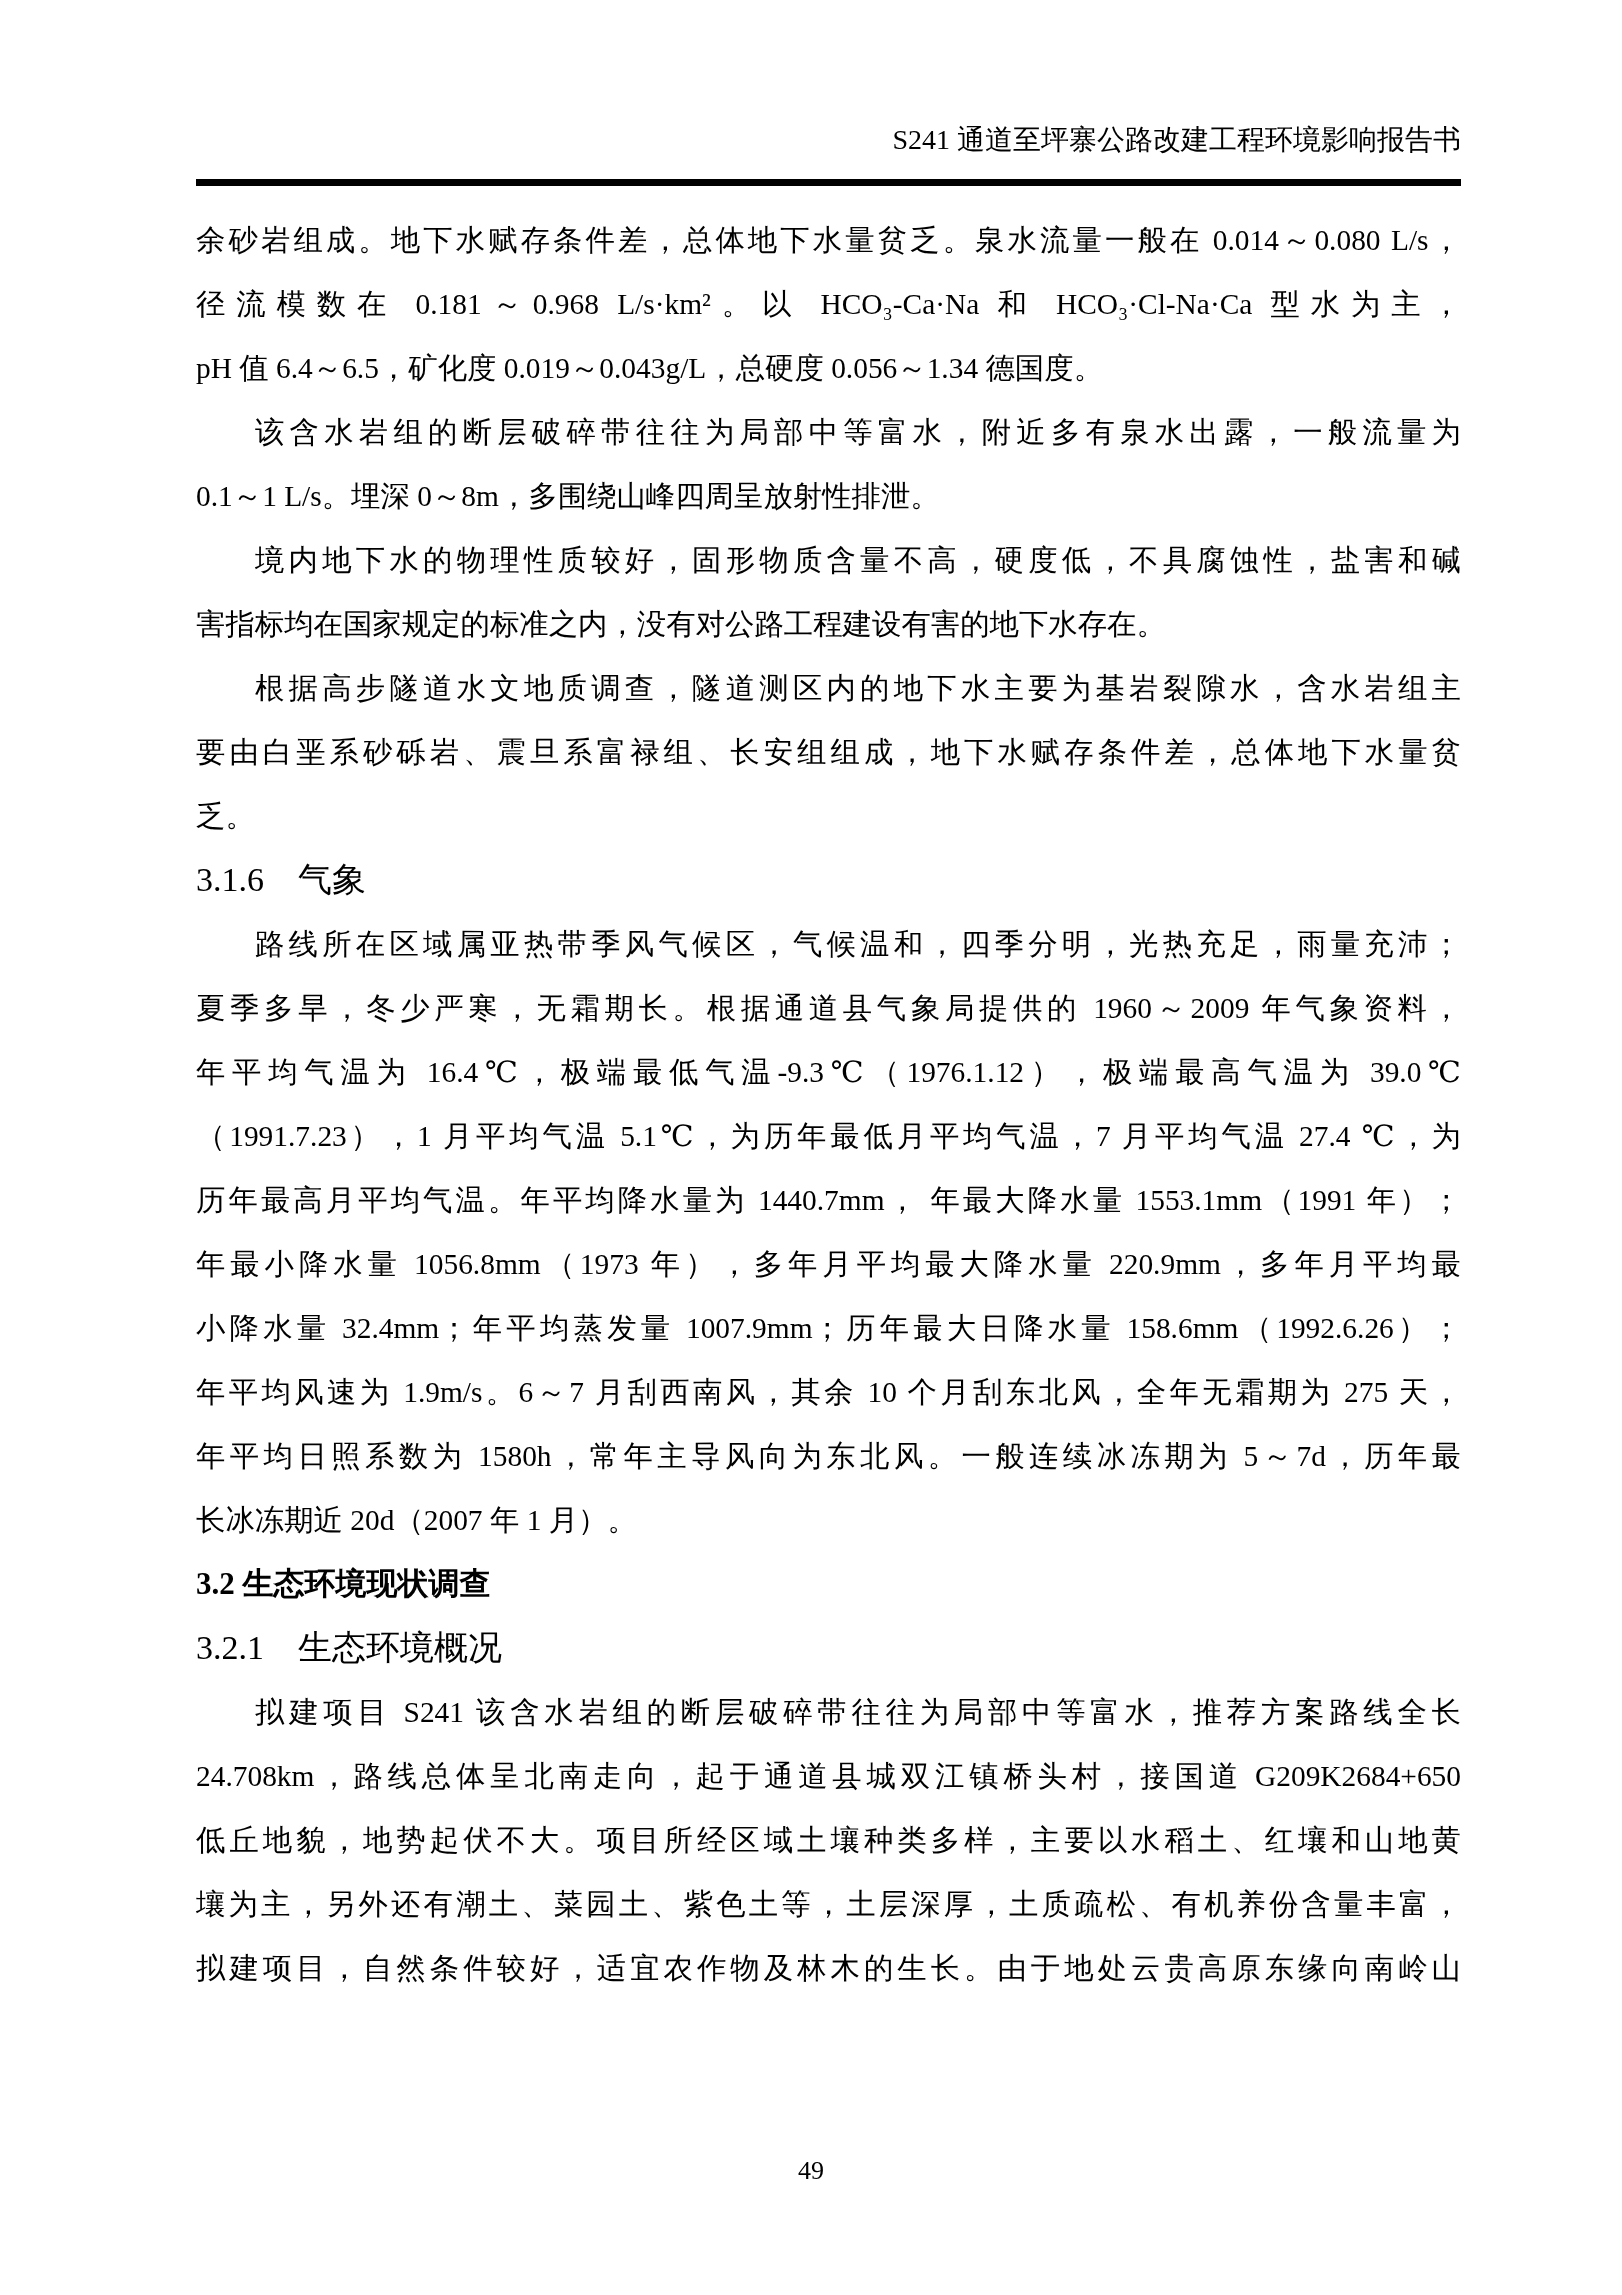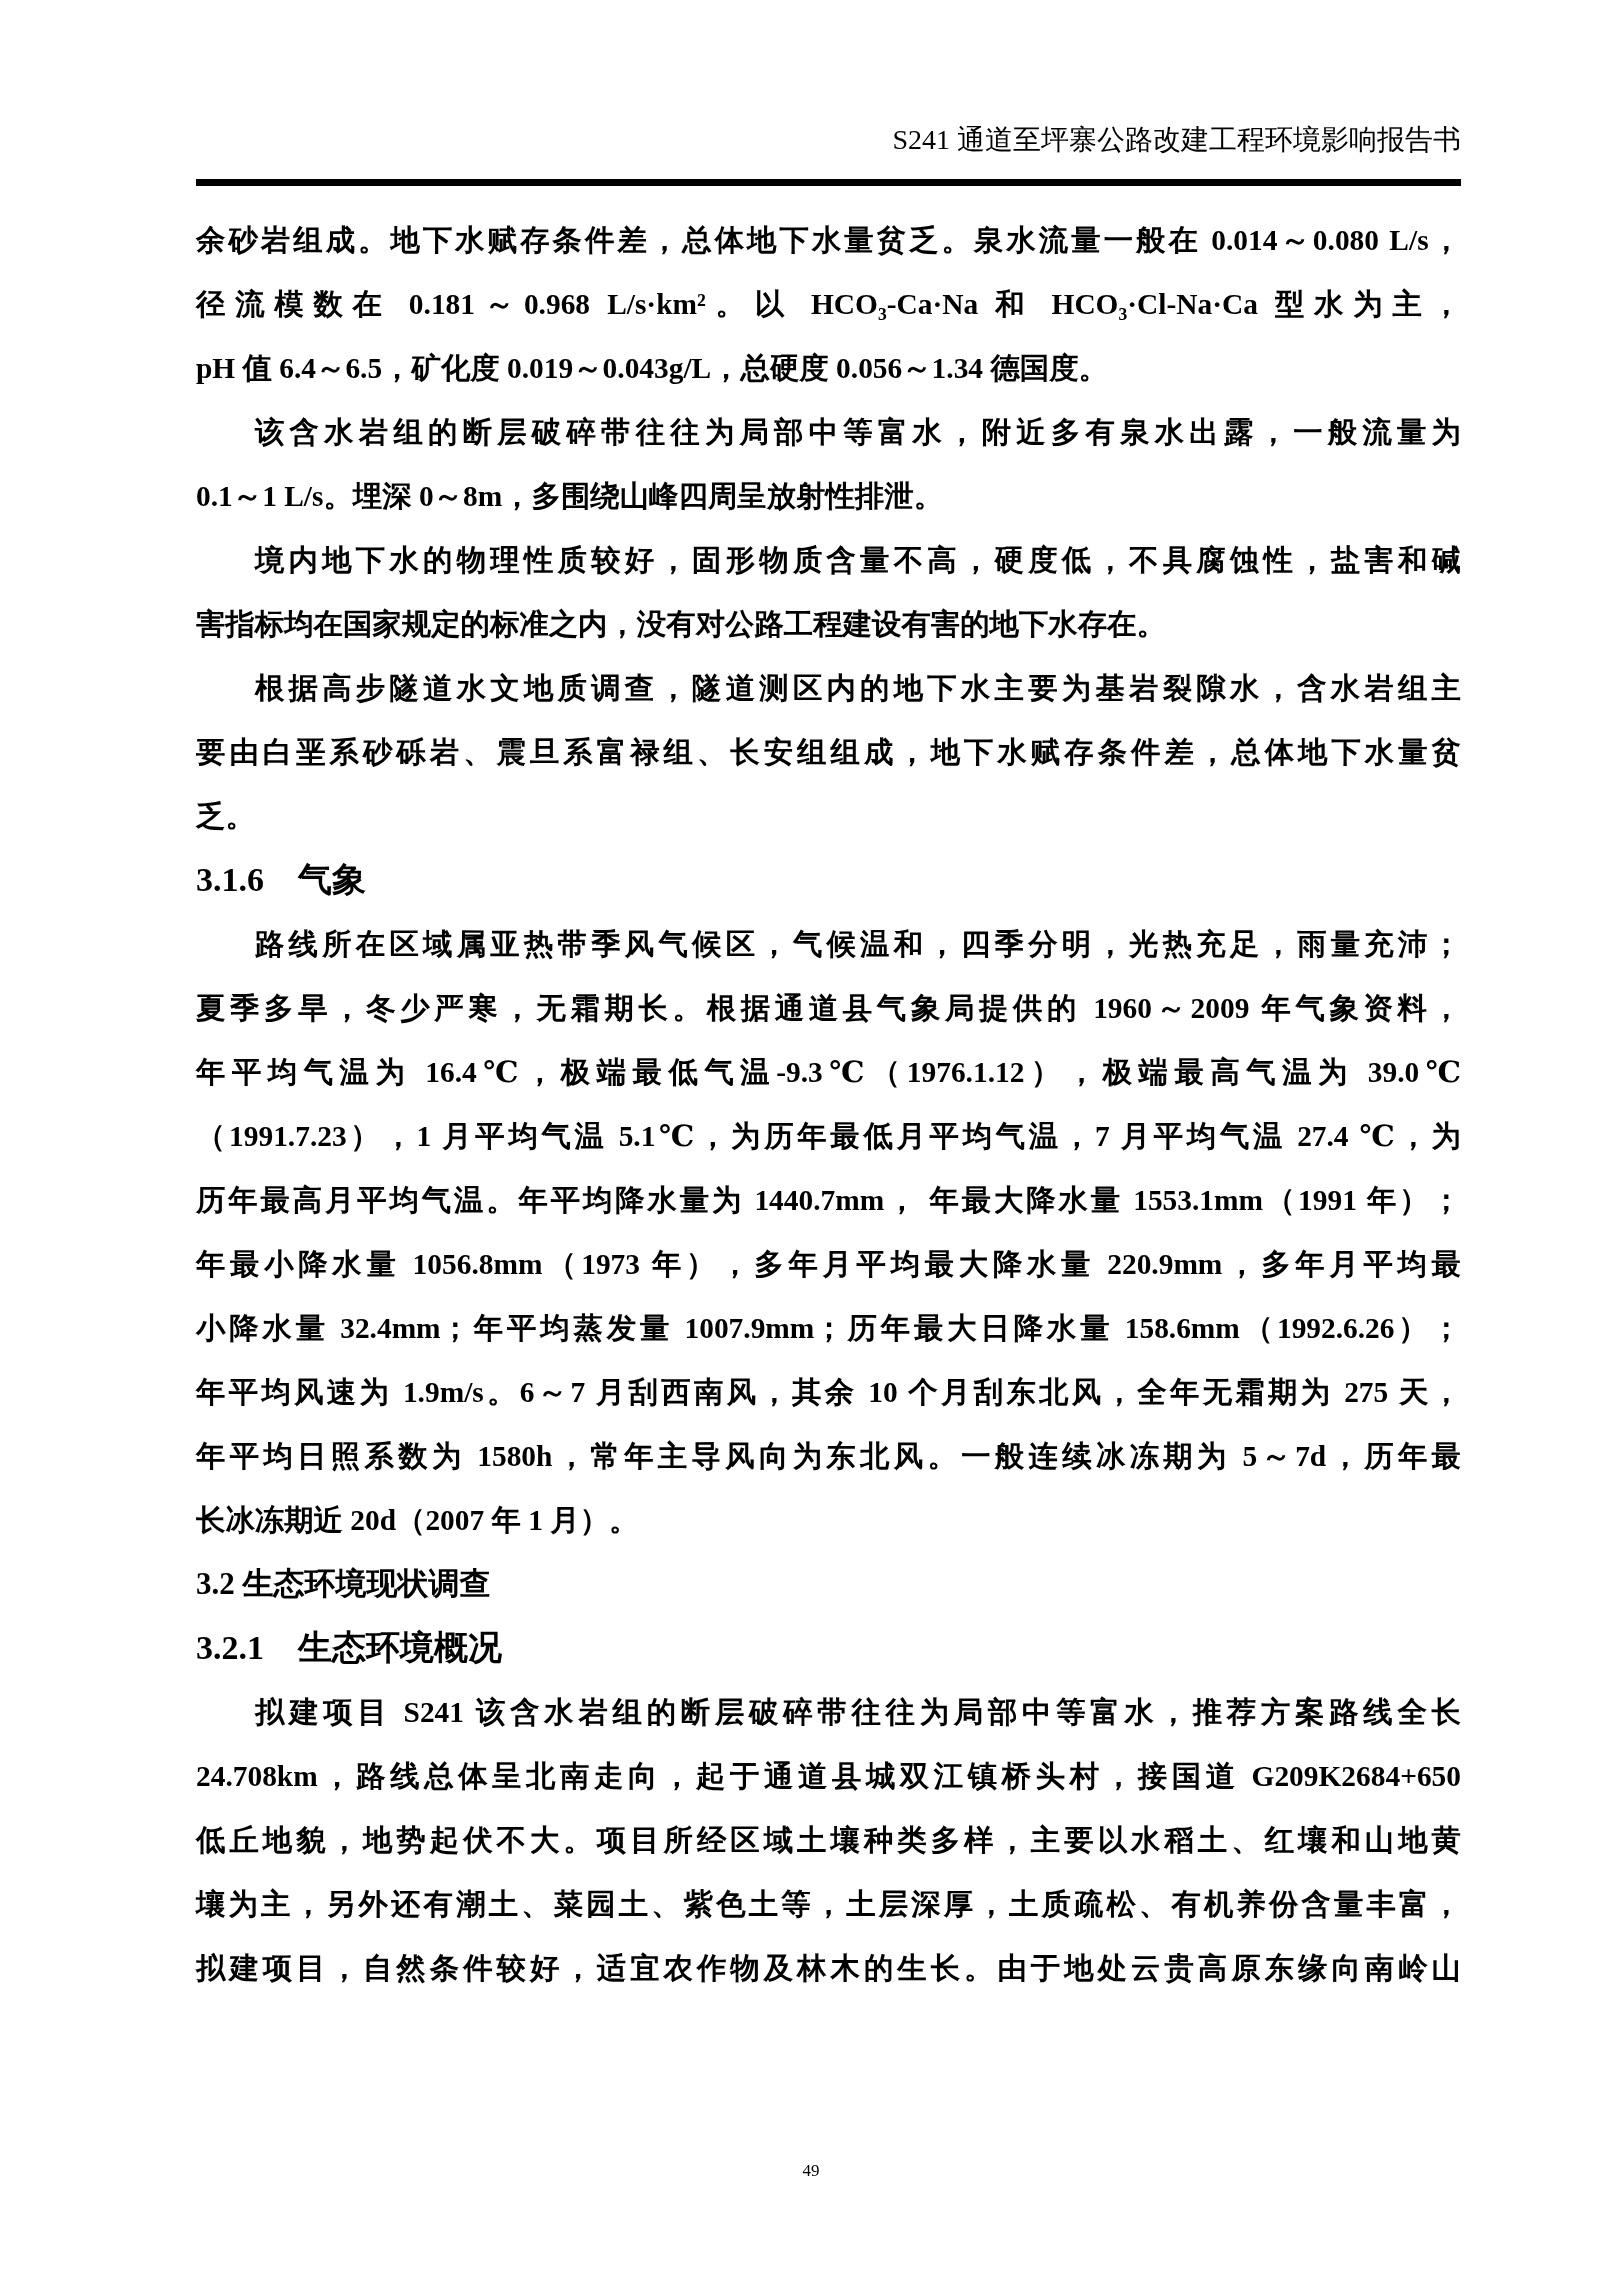--- a/index.html
+++ b/index.html
@@ -39,21 +39,20 @@
     top: 208px;
     left: 196px;
     width: 1265px;
   }
   .line {
     height: 64px;
     line-height: 64px;
     font-size: 29.4px;
     white-space: normal;
     overflow: visible;
-    font-weight: bold;
   }
   
   .j {
     text-align: justify;
     text-align-last: justify;
   }
   
   .ind {
     text-indent: 59px;
   }
@@ -63,21 +62,21 @@
   .heading-bold {
     font-weight: bold;
     font-size: 31px;
   }
   .footer {
     position: absolute;
     top: 2155px;
     left: 0;
     width: 1622px;
     text-align: center;
-    font-size: 17px;
+    font-size: 26px;
     line-height: 31px;
   }
 </style>
 </head>
 <body>
 
 <div class="page">
 
   <div class="header">S241 通道至坪寨公路改建工程环境影响报告书</div>
   <div class="header-rule"></div>

